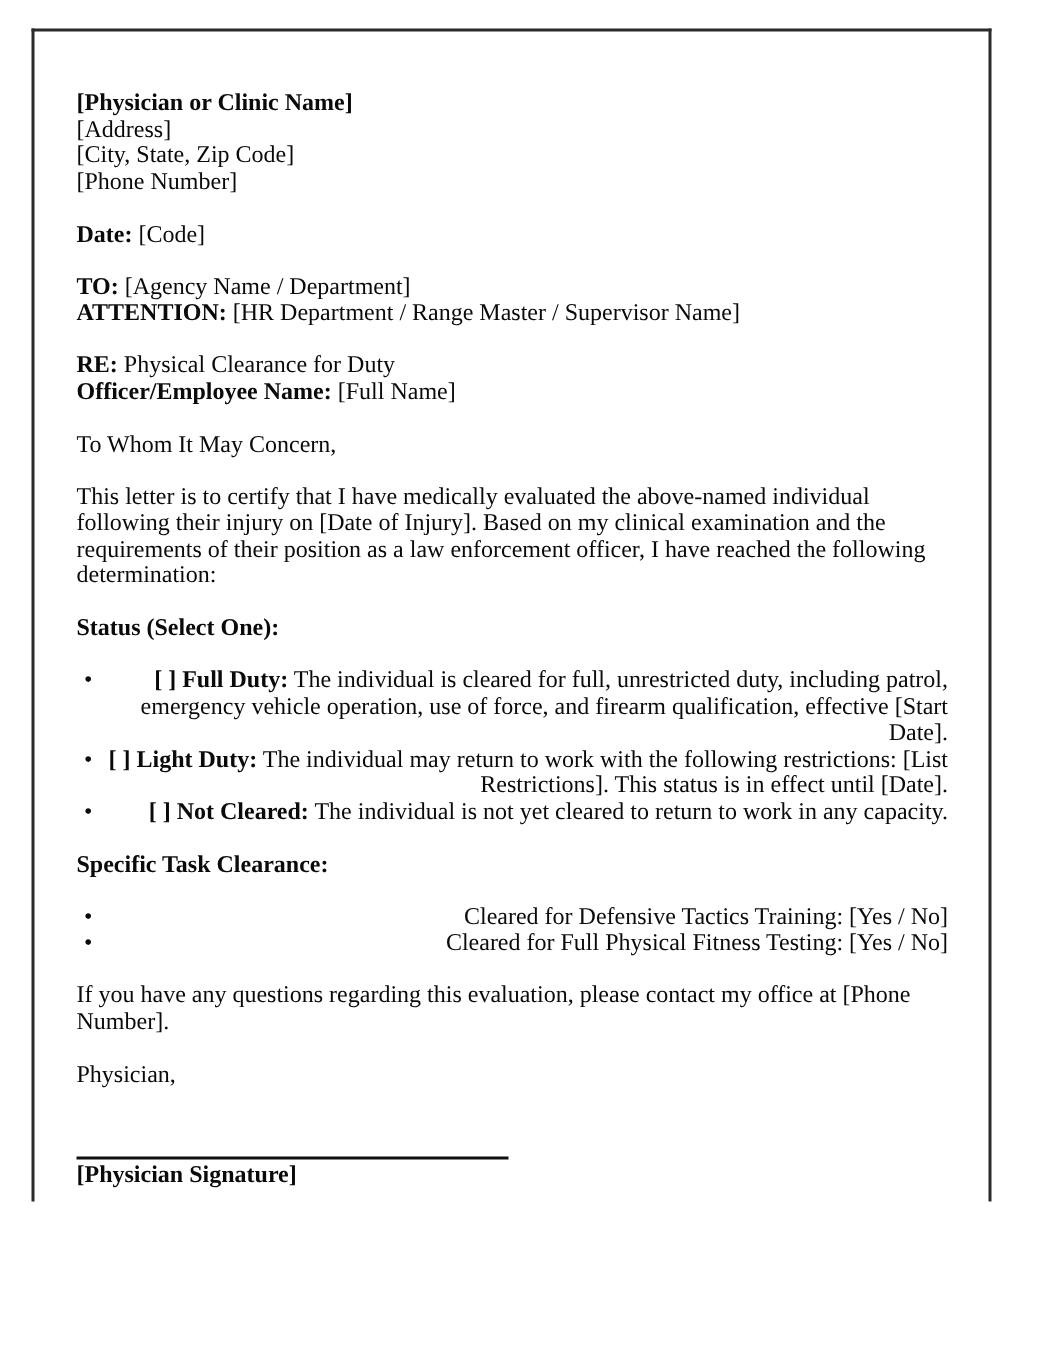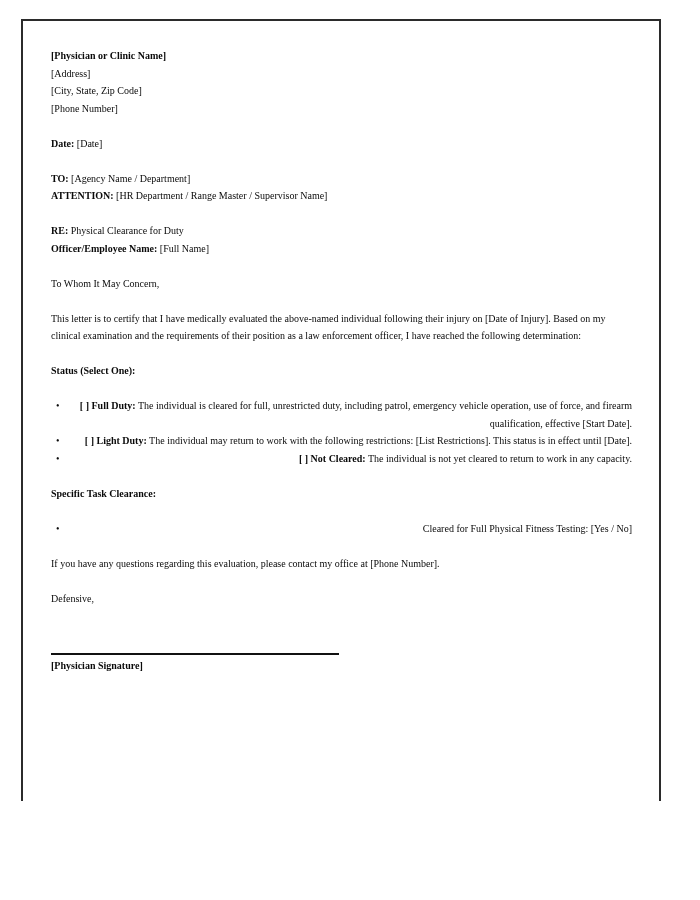--- a/index.html
+++ b/index.html
@@ -18,22 +18,22 @@
   .page {
     position: absolute;
     left: 21px;
     top: 19px;
     width: 640px;
     height: 782px;
     box-sizing: border-box;
     border: 2px solid #2b2b2b;
     border-bottom: none;
     background: #ffffff;
-    padding: 26px 27px 0 28px;
-    font-size: 10px;
+    padding: 39px 27px 0 28px;
+    font-size: 16px;
     line-height: 17.5px;
   }
   .block { margin: 17.5px 0; }
   .block:first-child { margin-top: 0; }
   .line { line-height: 17.5px; }
   .b { font-weight: bold; }
   ul.doc-list {
     margin: 17.5px 0;
     padding: 0;
     list-style: none;
@@ -65,21 +65,21 @@
 
   <div class="block">
     <div class="line b">[Physician or Clinic Name]</div>
     <div class="line">[Address]</div>
     <div class="line">[City, State, Zip Code]</div>
     <div class="line">[Phone Number]</div>
   </div>
 
   <div class="block">
     <span class="b">Date:</span>
-    <span>[Date]</span>
+    <span>[Code]</span>
   </div>
 
   <div class="block">
     <div class="line">
       <span class="b">TO:</span>
       <span>[Agency Name / Department]</span>
     </div>
     <div class="line">
       <span class="b">ATTENTION:</span>
       <span>[HR Department / Range Master / Supervisor Name]</span>
@@ -114,25 +114,26 @@
     </li>
     <li>
       <span class="b">[ ] Not Cleared:</span>
       <span>The individual is not yet cleared to return to work in any capacity.</span>
     </li>
   </ul>
 
   <div class="block b">Specific Task Clearance:</div>
 
   <ul class="doc-list">
+    <li>Cleared for Defensive Tactics Training: [Yes / No]</li>
     <li>Cleared for Full Physical Fitness Testing: [Yes / No]</li>
   </ul>
 
   <div class="block">If you have any questions regarding this evaluation, please contact my office at [Phone Number].</div>
 
-  <div class="block">Defensive,</div>
+  <div class="block">Physician,</div>
 
   <div class="signature-block">
     <div class="signature-rule"></div>
     <div class="line b">[Physician Signature]</div>
   </div>
 
 </div>
 
 </body></html>

